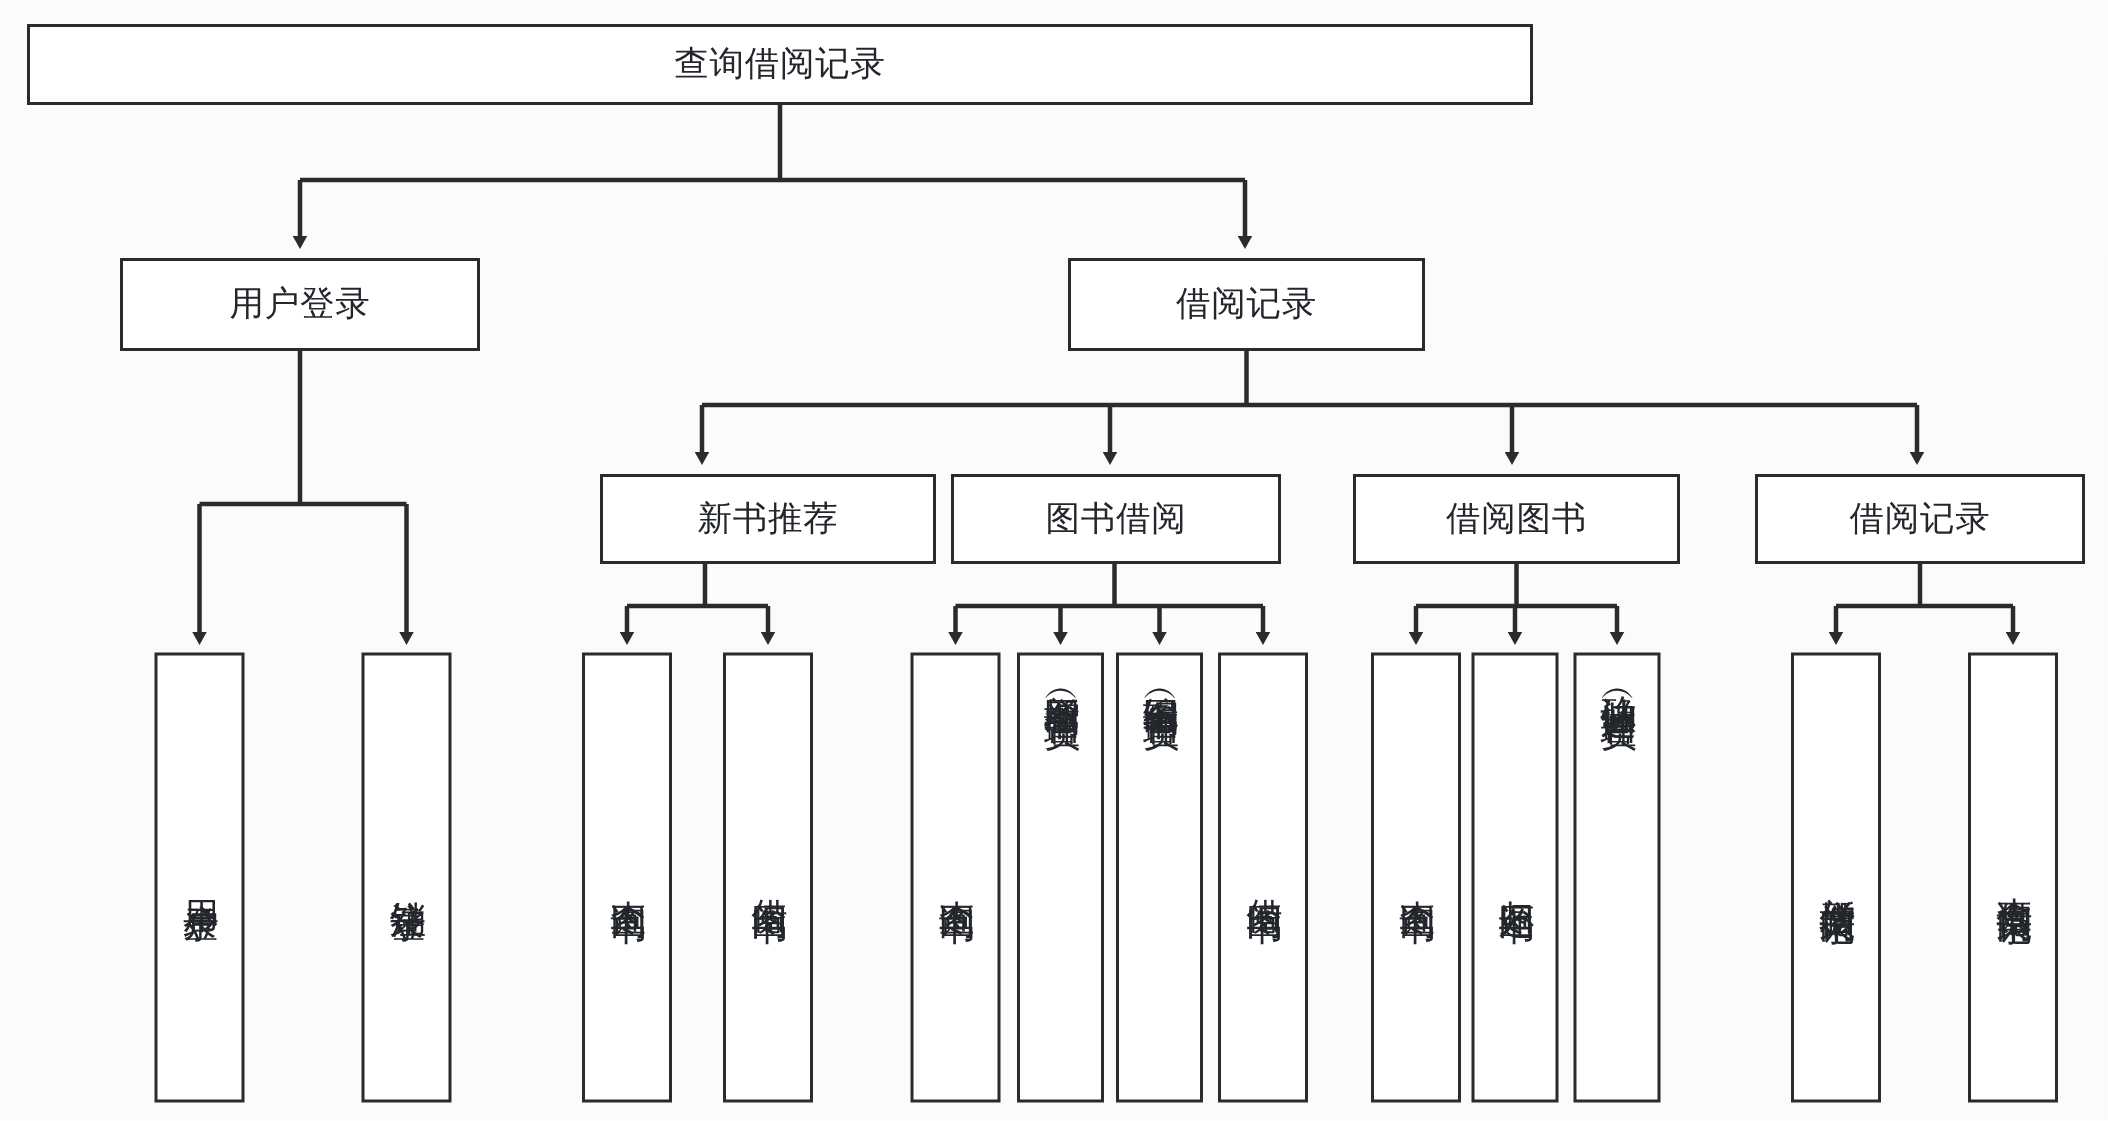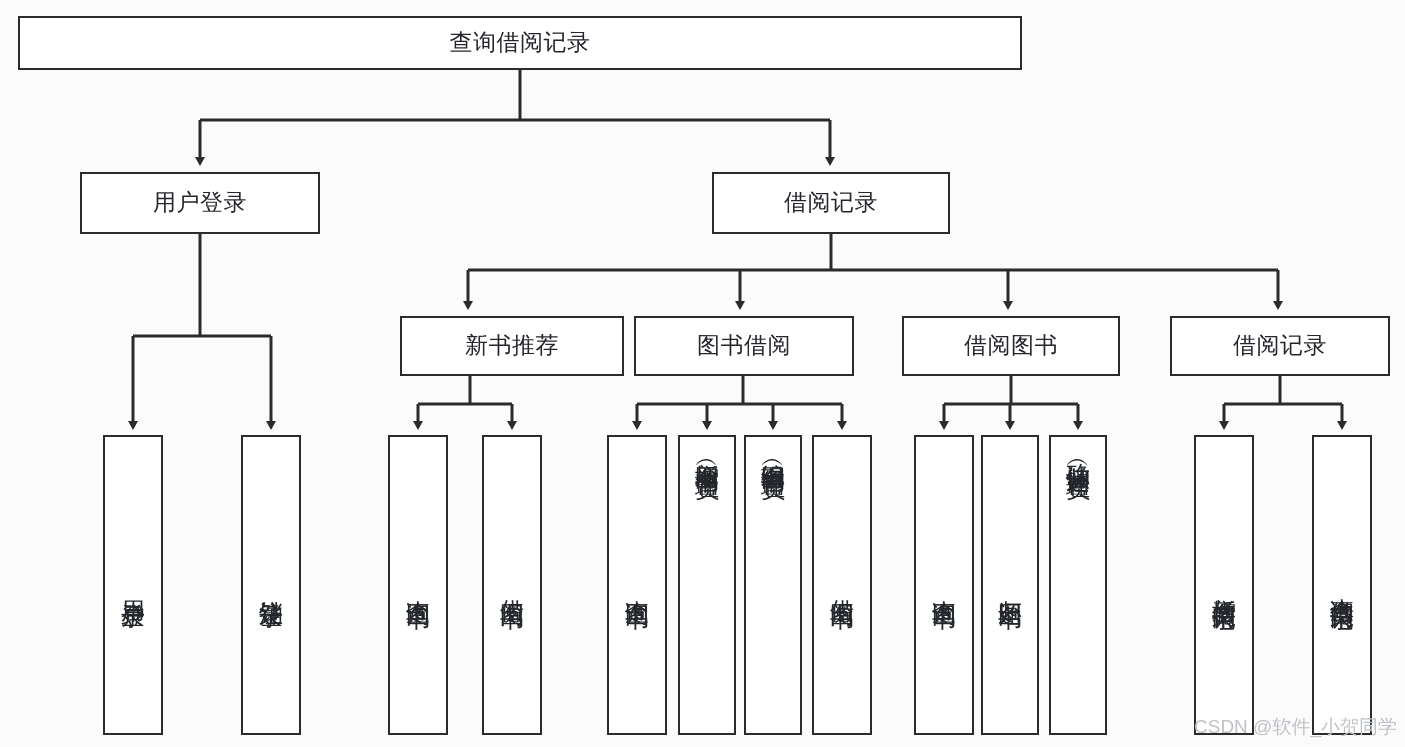--- a/index.html
+++ b/index.html
@@ -181,15 +181,14 @@
         <div class="label">确认归还（管理员）</div>
       </div>
       <div class="node v centered" style="left: 1194px; top: 435px; width: 60px; height: 300px;">
         <div class="label">新增借阅记录</div>
       </div>
       <div class="node v centered" style="left: 1312px; top: 435px; width: 60px; height: 300px;">
         <div class="label">查询借阅记录</div>
       </div>
     </div>
 
-  <div id="watermark" style="left: 1194px; top: 714px;">CSDN @软件_小贺同学</div>
 
 </div>
 
 </body></html>

